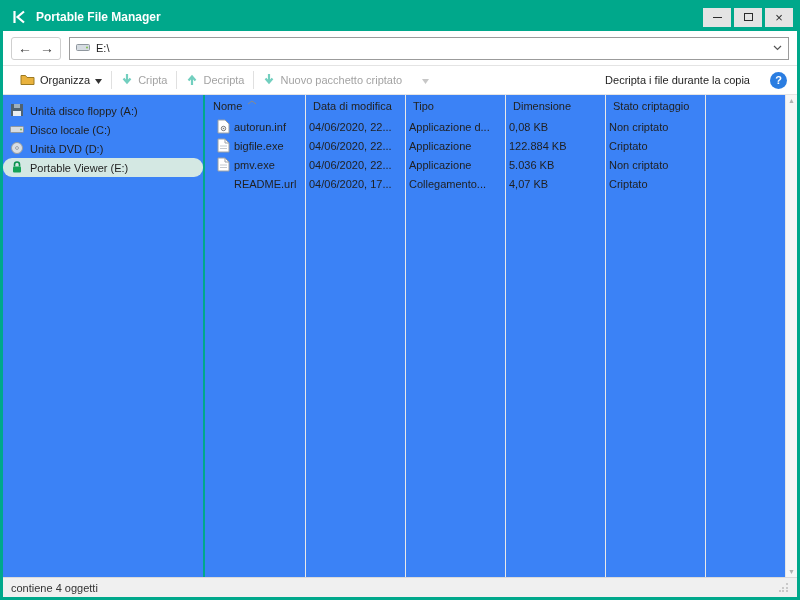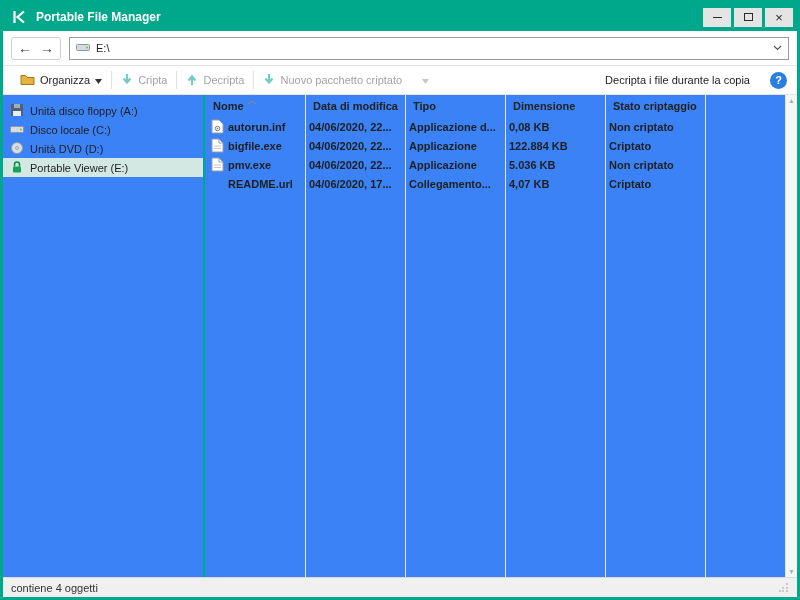--- a/index.html
+++ b/index.html
@@ -31,31 +31,31 @@
   .tb-item.disabled { color: #a3a3a3; }
   .tb-item.disabled svg { opacity: .55; }
   .tb-sep { width: 1px; height: 18px; background: #e0e0e0; }
   .tb-right { margin-left: auto; display: flex; align-items: center; gap: 20px; padding-right: 2px; }
   .help-btn { width: 17px; height: 17px; border-radius: 50%; background: #2a7de1; color: #fff; border: none; font-size: 11px; font-weight: bold; display: flex; align-items: center; justify-content: center; cursor: default; }
 
   
   .main { flex: 1 1 auto; display: flex; min-height: 0; background: #3b82f6; }
   .sidebar { width: 200px; padding-top: 6px; flex: 0 0 auto; }
   .side-item { height: 19px; display: flex; align-items: center; gap: 6px; padding-left: 7px; cursor: default; }
-  .side-item.selected { background: #d4e8e3; }
+  .side-item.selected { background: #d4e8e3; border-radius: 9px; }
   .divider { width: 2px; background: #00a88b; flex: 0 0 auto; }
 
-  .filelist { flex: 1 1 auto; position: relative; min-width: 0; font-weight: bold; }
+  .filelist { flex: 1 1 auto; position: relative; min-width: 0; }
   .col-line { position: absolute; top: 0; bottom: 0; width: 1px; background: #e9e9e9; }
   .header-row { display: flex; height: 22px; align-items: center; position: relative; color: #222; }
   .hcell { width: 100px; padding-left: 8px; flex: 0 0 auto; cursor: default; }
   .sort-ind { position: absolute; top: 0; left: 42px; }
   .row { display: flex; height: 19px; align-items: center; }
   .cell { width: 100px; padding-left: 4px; flex: 0 0 auto; white-space: nowrap; overflow: hidden; }
-  .cell.name { display: flex; align-items: center; gap: 4px; padding-left: 5px; }
+  .cell.name { display: flex; align-items: center; gap: 4px; padding-left: 11px; }
   .file-icon-slot { width: 14px; height: 15px; display: inline-flex; align-items: center; justify-content: center; flex: 0 0 auto; }
 
   .vscroll { width: 12px; background: #f6f6f6; border-left: 1px solid #e6e6e6; flex: 0 0 auto; display: flex; flex-direction: column; justify-content: space-between; align-items: center; padding: 2px 0; }
   .scroll-arrow { color: #b0b0b0; font-size: 7px; line-height: 1; }
 
   
   .statusbar { height: 20px; background: #f0f0f0; border-top: 1px solid #dadada; display: flex; align-items: center; padding: 0 8px; flex: 0 0 auto; color: #333; }
   .grip { margin-left: auto; }
 </style>
 </head>

